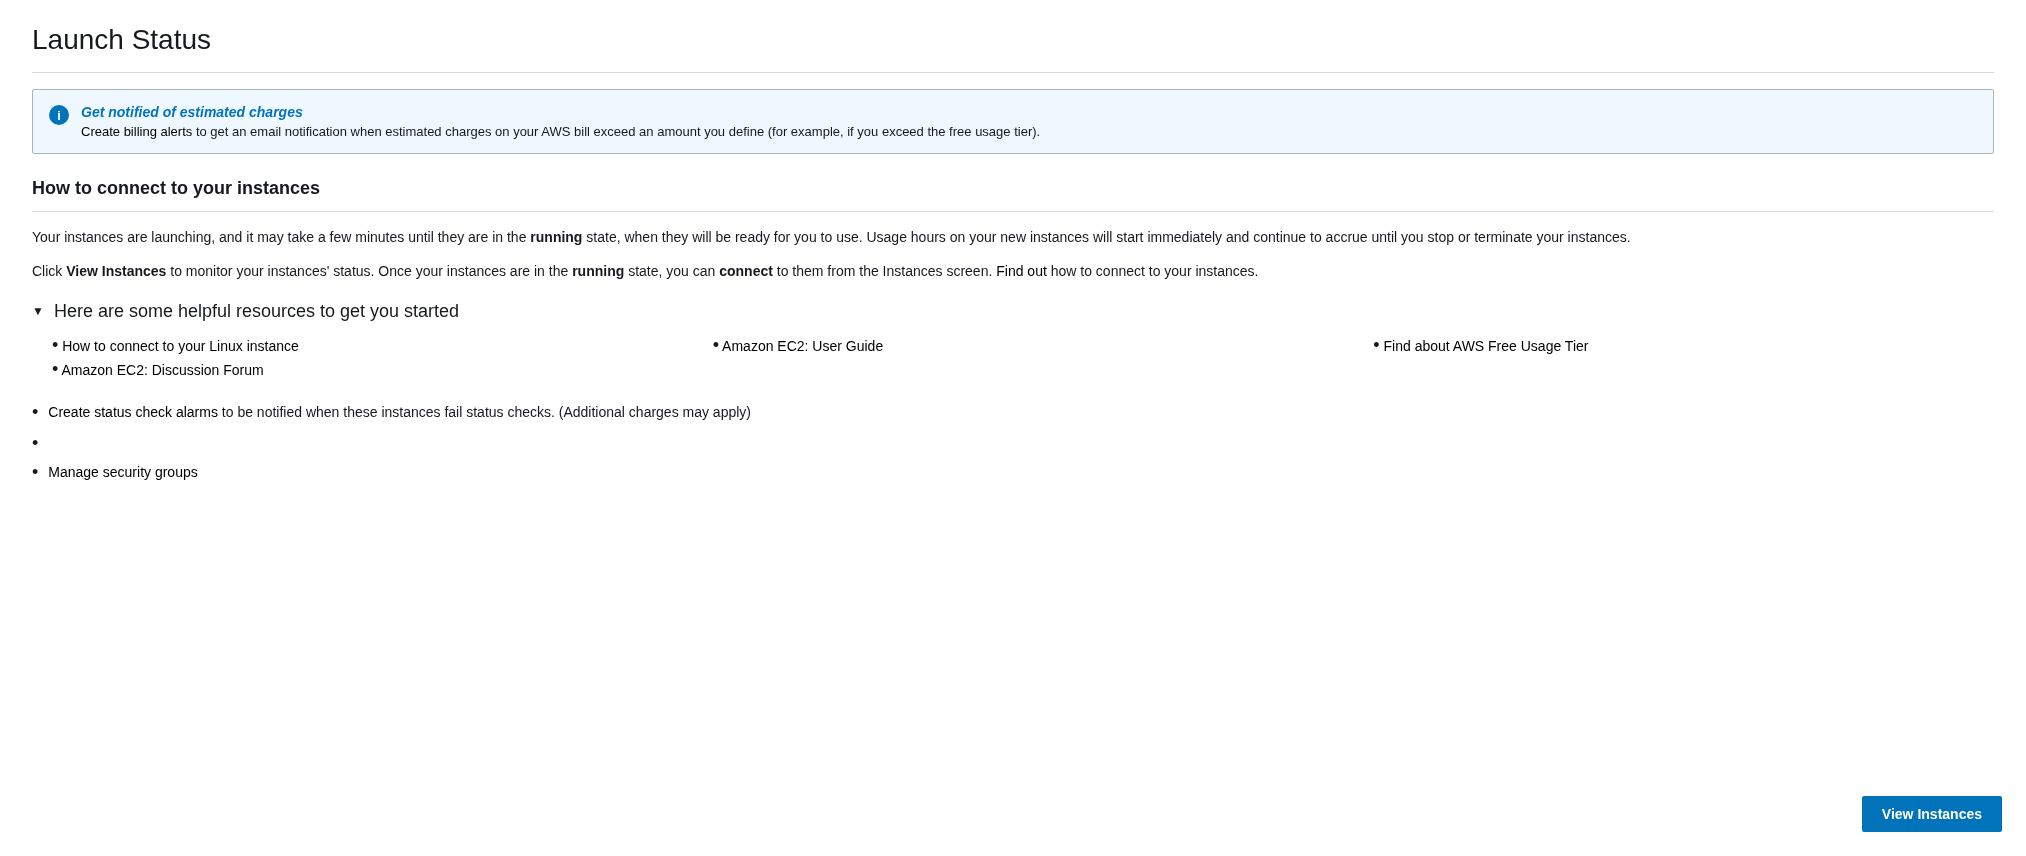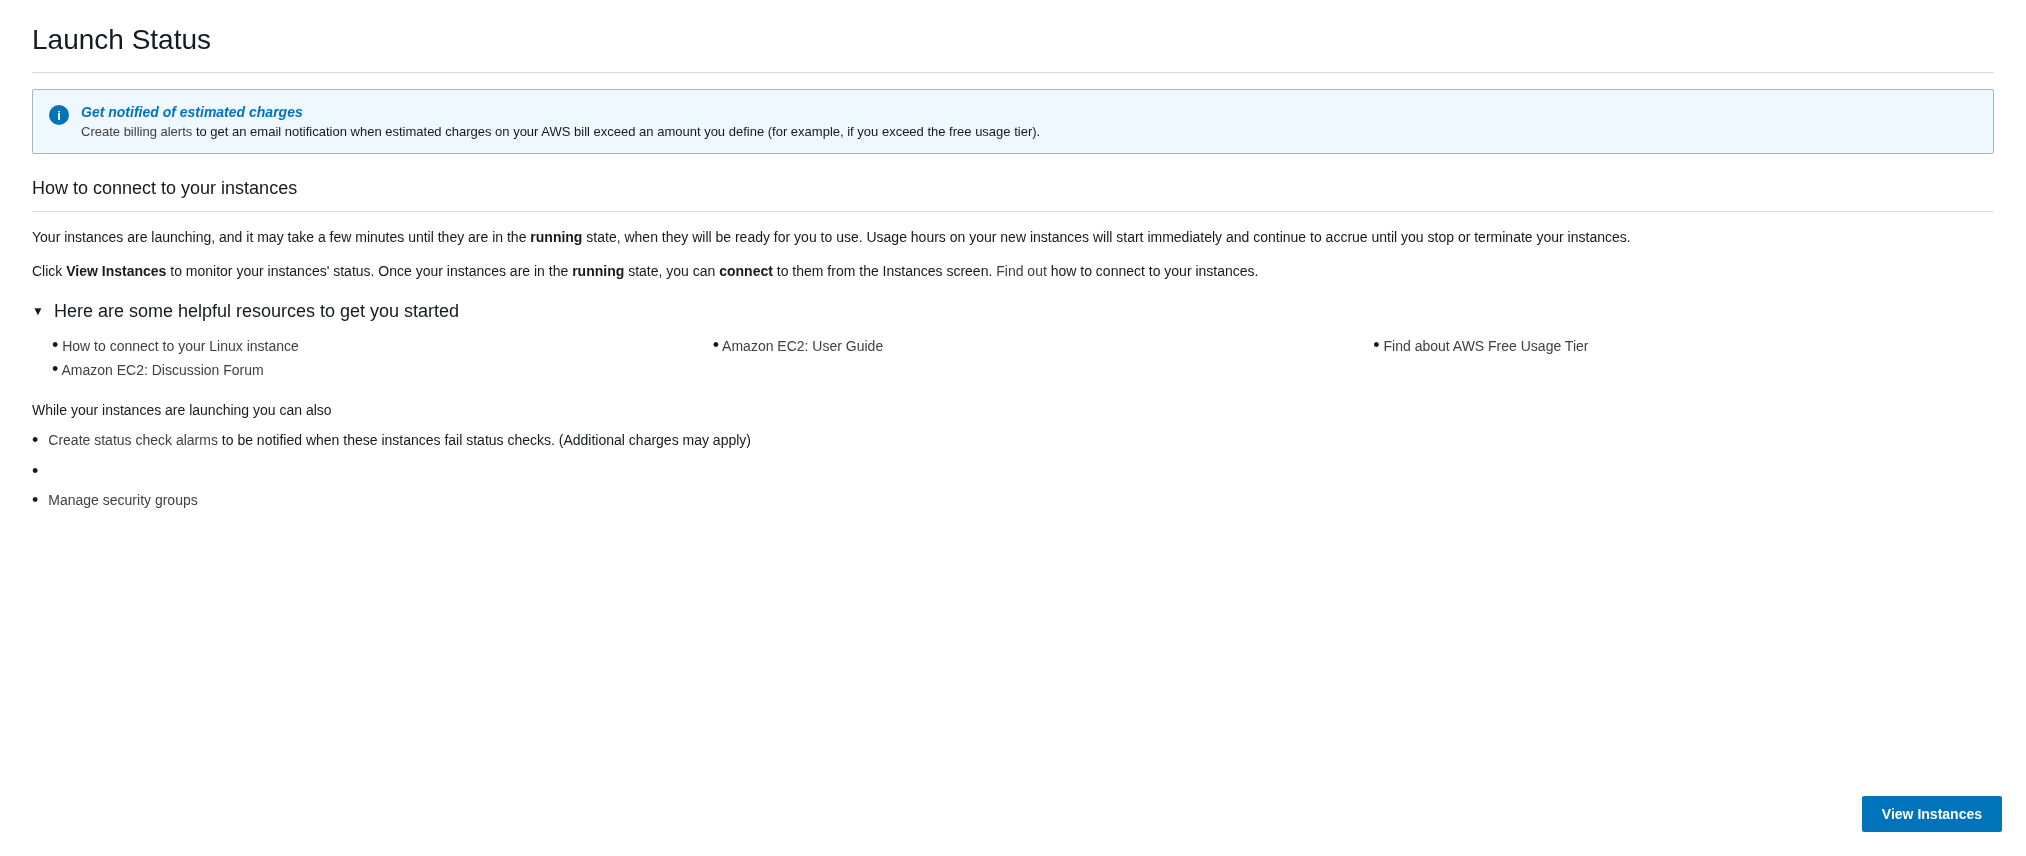--- a/index.html
+++ b/index.html
@@ -53,27 +53,27 @@
       font-size: 14px;
       font-weight: 600;
       margin-bottom: 4px;
       font-style: italic;
     }
     .info-body {
       font-size: 13px;
       color: #16191f;
     }
     .link {
-      color: #404040;
+      color: #000000;
       text-decoration: none;
       cursor: pointer;
     }
     h2 {
       font-size: 18px;
-      font-weight: 400;
+      font-weight: 700;
       margin-bottom: 12px;
     }
     .section-divider {
       border: none;
       border-top: 1px solid #d5dbdb;
       margin-bottom: 14px;
     }
     .para {
       font-size: 14px;
       line-height: 1.6;
@@ -190,21 +190,20 @@
     <span class="bullet">•</span>
     <a class="link">Find about AWS Free Usage Tier</a>
   </div>
   <div>
     <span class="bullet">•</span>
     <a class="link">Amazon EC2: Discussion Forum</a>
   </div>
 </div>
 
 <div class="while-section">
-  <p class="while-title">While your instances are launching you can also</p>
   <ul class="while-list">
     <li>
       <span class="bullet">•</span>
       <span>
         <a class="link">Create status check alarms</a><span> to be notified when these instances fail status checks. (Additional charges may apply)</span>
       </span>
     </li>
     <li>
       <span class="bullet">•</span>
     </li>

